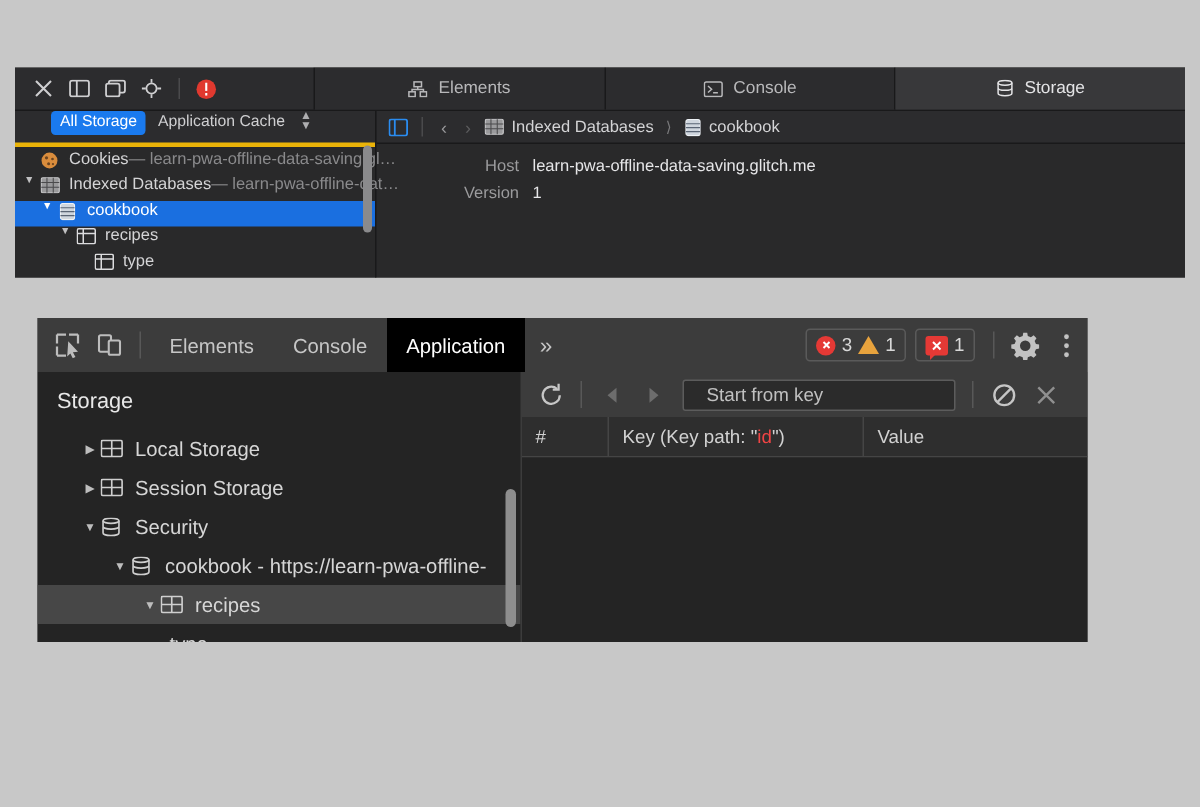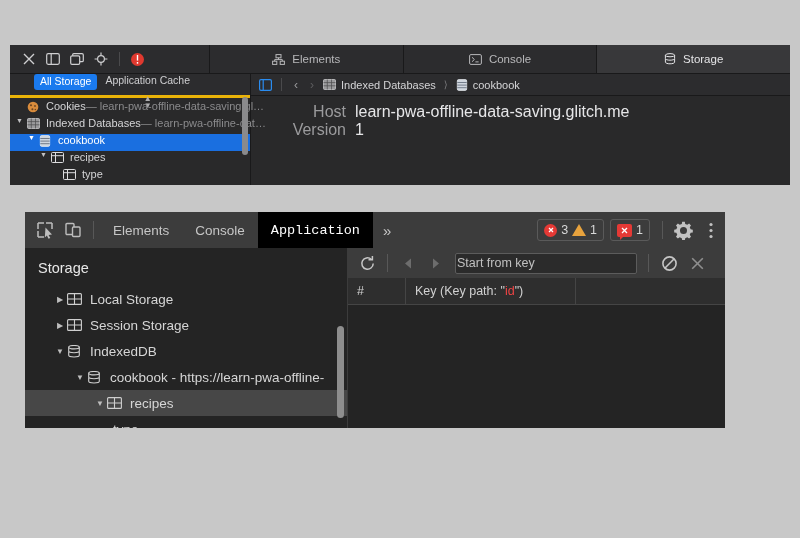--- a/index.html
+++ b/index.html
@@ -121,21 +121,20 @@
     padding: 1px 6px 2px 6px;
     border-radius: 3px;
     line-height: 1.2;
   }
   .sf-seg {
     color: #cfcfd1;
     font-size: 10.5px;
     display: flex;
     align-items: center;
     gap: 10px;
-    flex-direction: column;
   }
   .sf-stepper {
     display: inline-block;
     font-size: 8px;
     line-height: 0.85;
     color: #aeaeb0;
   }
 
   .sf-tree { padding-top: 2px; }
 
@@ -198,21 +197,21 @@
   }
   .sf-arrow { color: #9a9a9c; font-size: 12px; padding: 0 3px; }
   .sf-arrow.dim { color: #5c5c5e; }
   .sf-crumb {
     display: flex; align-items: center; gap: 5px;
   }
   .sf-crumb-chev { color: #7a7a7c; font-size: 10px; padding: 0 2px;}
 
   .sf-props {
     padding: 9px 0 0 0;
-    font-size: 16px;
+    font-size: 11px;
   }
   .sf-prop-row {
     display: flex;
     margin-bottom: 5px;
     line-height: 13px;
   }
   .sf-prop-label {
     width: 95px;
     text-align: right;
     color: #9b9b9d;
@@ -256,21 +255,20 @@
     font-size: 13.5px;
     padding: 0 13px;
     height: 36px;
     display: flex;
     align-items: center;
   }
   .cr-tab.active {
     background: #000000;
     color: #ffffff;
     font-weight: normal;
-    font-family: Liberation Mono, monospace;
   }
   .cr-more {
     color: #c6c6c6;
     font-size: 15px;
     padding: 0 10px;
     letter-spacing: -1px;
   }
 
   .cr-spacer { flex: 1; }
 
@@ -391,21 +389,21 @@
   }
 
   .cr-keyinput {
     flex: 1;
     height: 21px;
     background: #2b2b2b;
     border: 1px solid #5c5c5c;
     border-radius: 2px;
     color: #c0c0c0;
     font-size: 12.5px;
-    padding: 0 1px;
+    padding: 0 15px;
     box-sizing: border-box;
     display: flex;
     align-items: center;
     margin: 0 4px;
     max-width: 182px;
   }
 
   .cr-sub-sep { width:1px; height:18px; background:#585858; margin:0 5px; }
 
   .cr-table-head {
@@ -720,21 +718,21 @@
 
         <div class="cr-row" style="padding-left:28px;">
           <span class="cr-tri">▼</span>
           <span class="cr-rowicon">
             <svg width="14" height="13" viewBox="0 0 14 13">
                 <ellipse cx="7" cy="2.2" rx="5.3" ry="1.7" fill="none" stroke="#cfcfcf" stroke-width="1.1"></ellipse>
                 <path d="M1.7 2.2 V6 c0 0.95 2.4 1.7 5.3 1.7 s5.3 -0.75 5.3 -1.7 V2.2" fill="none" stroke="#cfcfcf" stroke-width="1.1"></path>
                 <path d="M1.7 6.5 V10.3 c0 0.95 2.4 1.7 5.3 1.7 s5.3 -0.75 5.3 -1.7 V6.5" fill="none" stroke="#cfcfcf" stroke-width="1.1"></path>
               </svg>
           </span>
-          <span>IndexedDB</span>
+          <span>Security</span>
         </div>
 
         <div class="cr-row" style="padding-left:48px;">
           <span class="cr-tri">▼</span>
           <span class="cr-rowicon">
             <svg width="14" height="13" viewBox="0 0 14 13">
                 <ellipse cx="7" cy="2.2" rx="5.3" ry="1.7" fill="none" stroke="#cfcfcf" stroke-width="1.1"></ellipse>
                 <path d="M1.7 2.2 V6 c0 0.95 2.4 1.7 5.3 1.7 s5.3 -0.75 5.3 -1.7 V2.2" fill="none" stroke="#cfcfcf" stroke-width="1.1"></path>
                 <path d="M1.7 6.5 V10.3 c0 0.95 2.4 1.7 5.3 1.7 s5.3 -0.75 5.3 -1.7 V6.5" fill="none" stroke="#cfcfcf" stroke-width="1.1"></path>
               </svg>
@@ -795,20 +793,21 @@
           </div>
         </div>
 
         <div class="cr-table-head">
           <div class="cr-th c-num">#</div>
           <div class="cr-th c-key">
             <span>Key (Key path: "</span>
               <span class="kp-str">id</span>
               <span>")</span>
           </div>
+          <div class="cr-th c-val">Value</div>
         </div>
 
         <div class="cr-table-body"></div>
 
       </div>
     </div>
   </div>
 
 </div>
 

